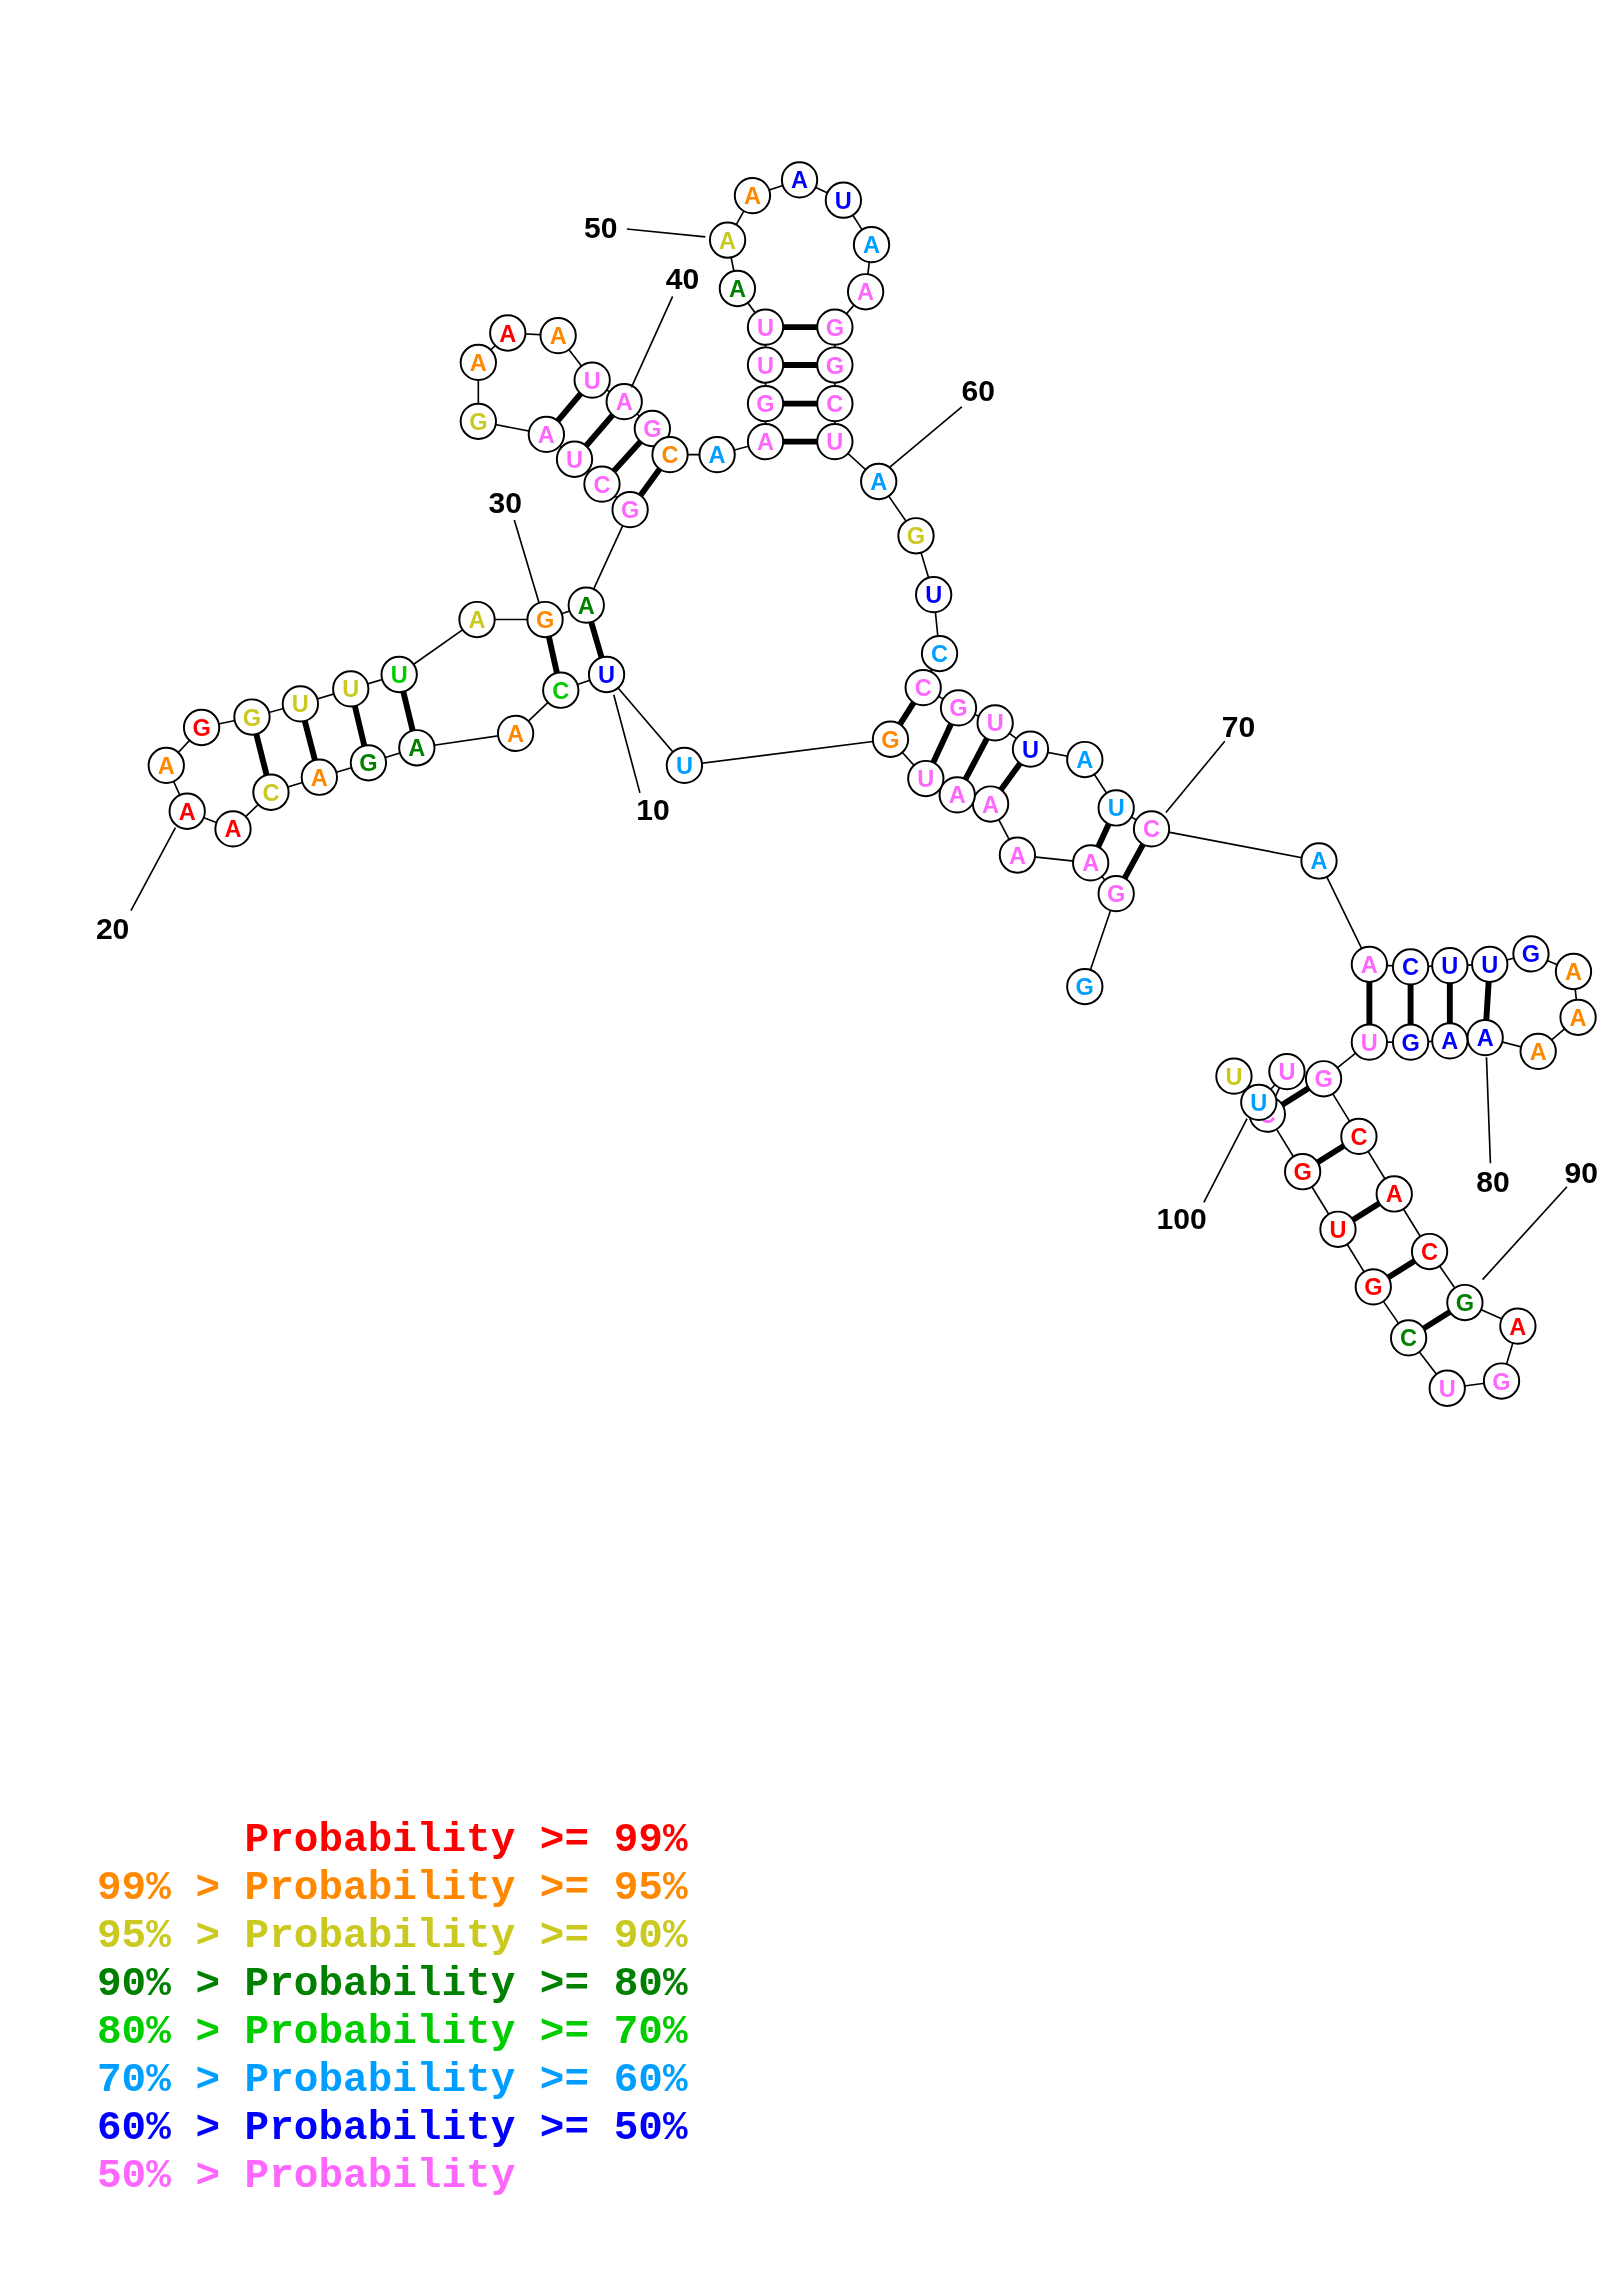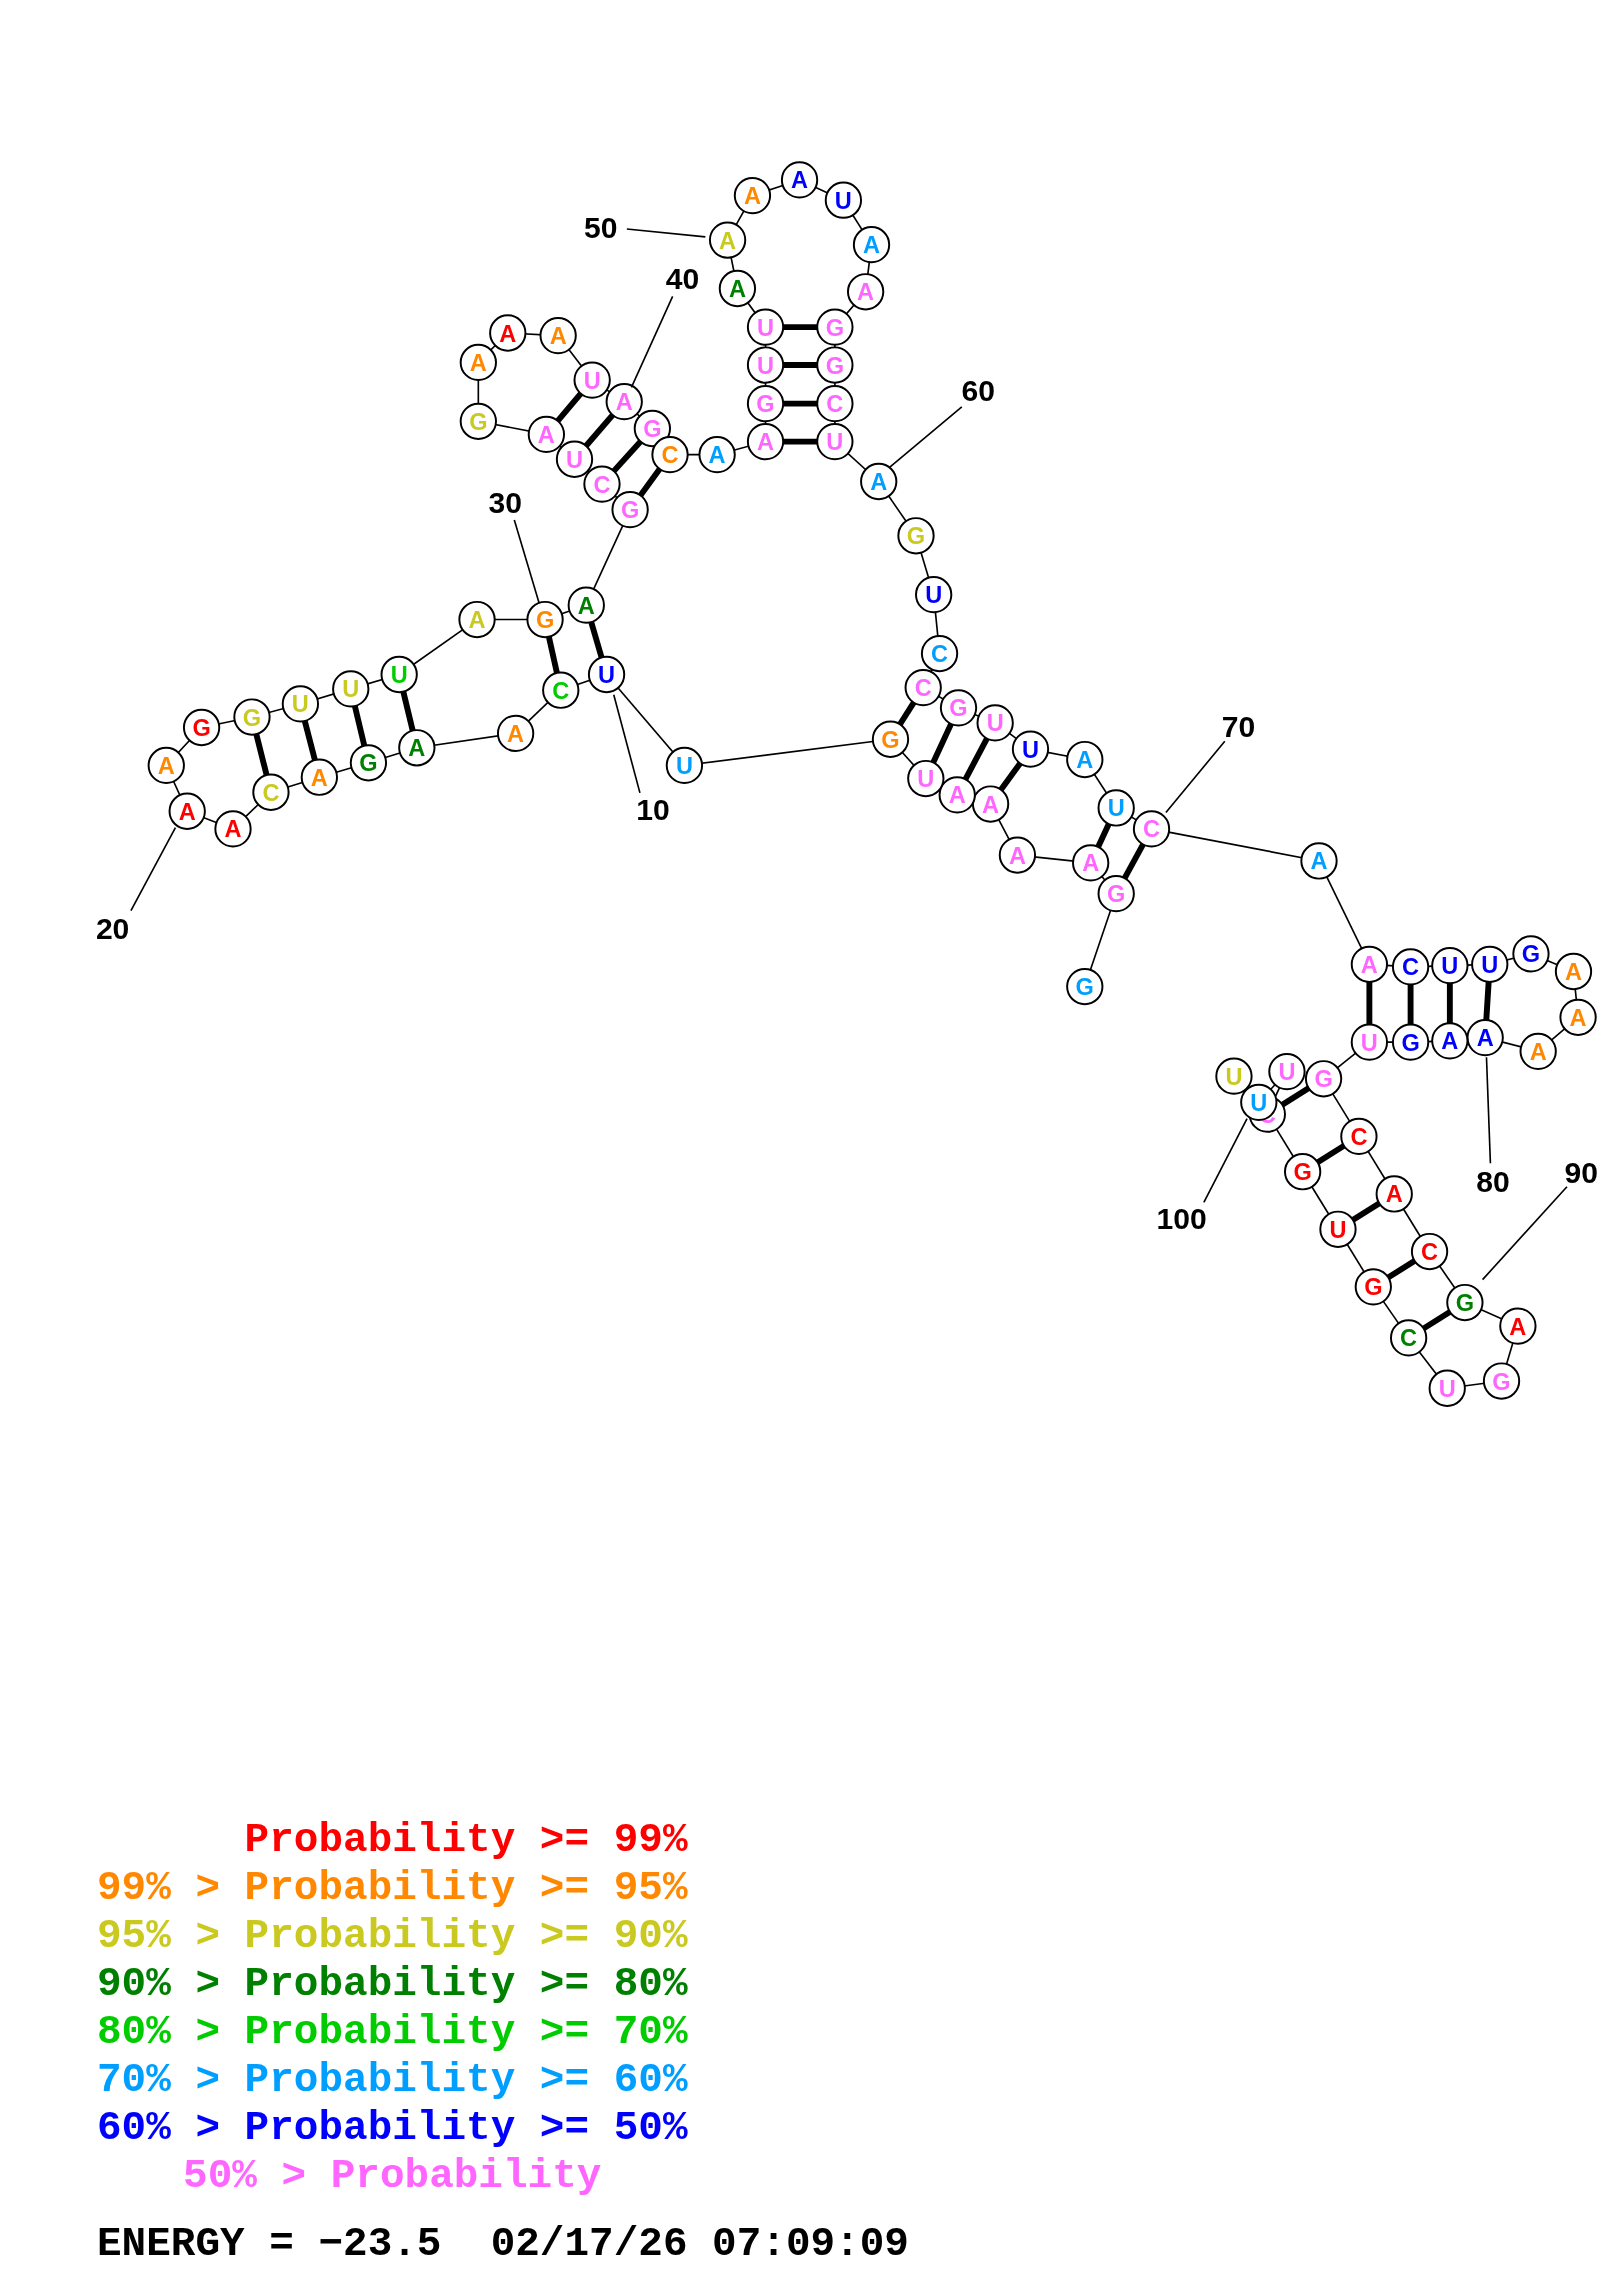--- a/index.html
+++ b/index.html
@@ -2,21 +2,21 @@
 <html style="font-size:10.5px"><head>
 <meta charset="utf-8">
 <title>RNA structure plot</title>
 <style>
   html,body{margin:0;padding:0;background:#fff;}
   .page{position:relative;width:1622px;height:2295px;background:#ffffff;overflow:hidden;
         font-family:"Liberation Sans",sans-serif;}
   #rna-svg{position:absolute;left:0;top:0;}
   .legend{position:absolute;left:97px;top:1816px;
           font-family:"Liberation Mono",monospace;font-weight:bold;font-size:41px;
-          white-space:pre;text-align:center;}
+          white-space:pre;}
   .legend div{line-height:48px;height:48px;}
   .energy{position:absolute;left:97px;top:2224px;
           font-family:"Liberation Mono",monospace;font-weight:bold;font-size:41px;
           color:#000;white-space:pre;line-height:41px;}
 </style>
 </head>
 <body>
 
 <div class="page">
   <svg id="rna-svg" width="1622" height="2295" viewBox="0 0 2479 3508" xmlns="http://www.w3.org/2000/svg">
@@ -348,15 +348,14 @@
       <line x1="1872" y1="1133" x2="1782" y2="1242" stroke="#000" stroke-width="2.5"></line>
       <text x="1893" y="1126" text-anchor="middle" font-size="46" font-weight="bold" fill="#000" font-family="&quot;Liberation Sans&quot;, sans-serif">70</text>
       <line x1="2278" y1="1778" x2="2272" y2="1616" stroke="#000" stroke-width="2.5"></line>
       <text x="2282" y="1822" text-anchor="middle" font-size="46" font-weight="bold" fill="#000" font-family="&quot;Liberation Sans&quot;, sans-serif">80</text>
       <line x1="2395" y1="1814" x2="2266" y2="1956" stroke="#000" stroke-width="2.5"></line>
       <text x="2417" y="1808" text-anchor="middle" font-size="46" font-weight="bold" fill="#000" font-family="&quot;Liberation Sans&quot;, sans-serif">90</text>
       <line x1="1840" y1="1838" x2="1906" y2="1710" stroke="#000" stroke-width="2.5"></line>
       <text x="1806" y="1878" text-anchor="middle" font-size="46" font-weight="bold" fill="#000" font-family="&quot;Liberation Sans&quot;, sans-serif">100</text>
     </svg>
   <div id="legend" class="legend"><div style="color: rgb(255, 0, 0);">      Probability &gt;= 99%</div><div style="color: rgb(255, 136, 0);">99% &gt; Probability &gt;= 95%</div><div style="color: rgb(201, 201, 32);">95% &gt; Probability &gt;= 90%</div><div style="color: rgb(0, 128, 0);">90% &gt; Probability &gt;= 80%</div><div style="color: rgb(0, 204, 0);">80% &gt; Probability &gt;= 70%</div><div style="color: rgb(0, 159, 255);">70% &gt; Probability &gt;= 60%</div><div style="color: rgb(0, 0, 255);">60% &gt; Probability &gt;= 50%</div><div style="color: rgb(255, 102, 255);">50% &gt; Probability</div></div>
-  <div class="energy">ENERGY = −23.5  02/17/26 07:09:09</div>
 </div>
 
 
 </body></html>

